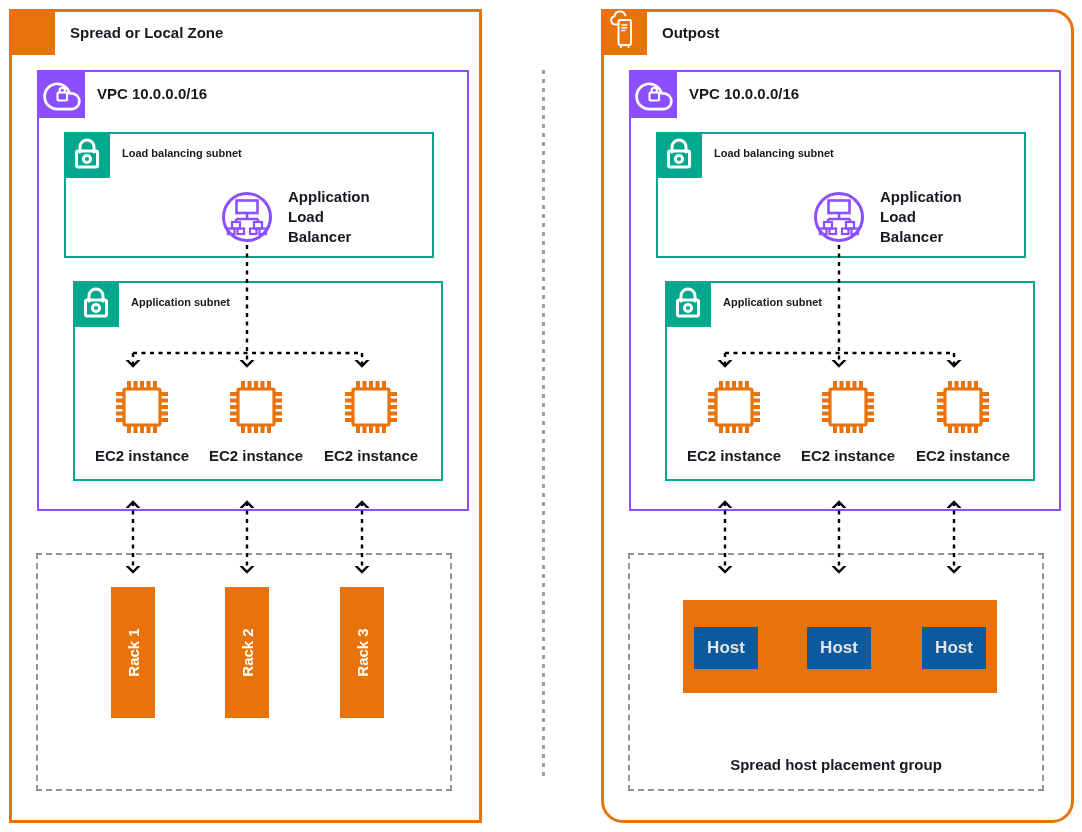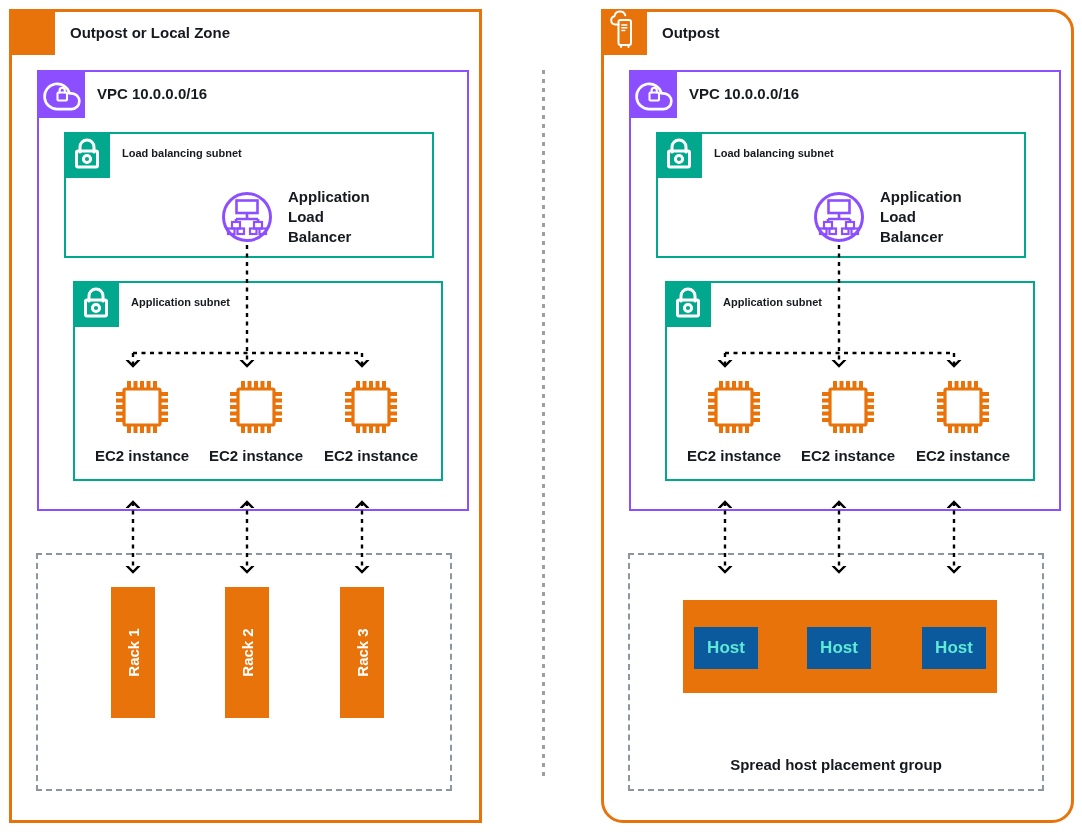--- a/index.html
+++ b/index.html
@@ -33,21 +33,21 @@
   .chip-label.c0 { left:10px; } .chip-label.c1 { left:124px; } .chip-label.c2 { left:239px; }
 
   .group-box { position:absolute; left:24px; top:541px; width:416px; height:238px; border:2px dashed #8B96A0; background:#fff; }
   .group-label { position:absolute; left:0; bottom:16px; width:100%; text-align:center; font-size:15px; font-weight:700; }
 
   .rack { position:absolute; top:32px; width:44px; height:131px; background:#E8730B; display:flex; align-items:center; justify-content:center; }
   .rack.r0 { left:73px; } .rack.r1 { left:187px; } .rack.r2 { left:302px; }
   .rack span { transform:rotate(-90deg); color:#fff; font-size:15px; font-weight:700; white-space:nowrap; }
 
   .host-bar { position:absolute; left:53px; top:45px; width:314px; height:93px; background:#E8730B; }
-  .host { position:absolute; top:27px; width:64px; height:42px; background:#0C5A9E; color:#5eead4; display:flex; align-items:center; justify-content:center; font-size:17px; font-weight:700; }
+  .host { position:absolute; top:27px; width:64px; height:42px; background:#0C5A9E; color:#e5e5e5; display:flex; align-items:center; justify-content:center; font-size:17px; font-weight:700; }
   .host.h0 { left:11px; } .host.h1 { left:124px; } .host.h2 { left:239px; }
 
   .divider { position:absolute; left:542px; top:70px; width:3px; height:708px;
              background:repeating-linear-gradient(to bottom, #9E9E9E 0 4px, transparent 4px 9px); }
 
   .overlay { position:absolute; left:0; top:0; pointer-events:none; z-index:5; }
 </style>
 </head>
 <body>
 
@@ -111,21 +111,21 @@
           <rect x="47" y="40" width="8" height="4"></rect>
       </g>
     </g>
   </defs>
 </svg>
 
 <div class="stage">
 
   <div class="panel left">
     <div class="corner-badge"></div>
-    <div class="panel-title">Outpost or Local Zone</div>
+    <div class="panel-title">Spread or Local Zone</div>
 
     <div class="vpc">
       <div class="vpc-badge">
         <svg width="46" height="46" viewBox="0 0 46 46">
             <use href="#cloud-lock-glyph"></use>
           </svg>
       </div>
       <div class="vpc-label">VPC 10.0.0.0/16</div>
 
       <div class="subnet lb">

